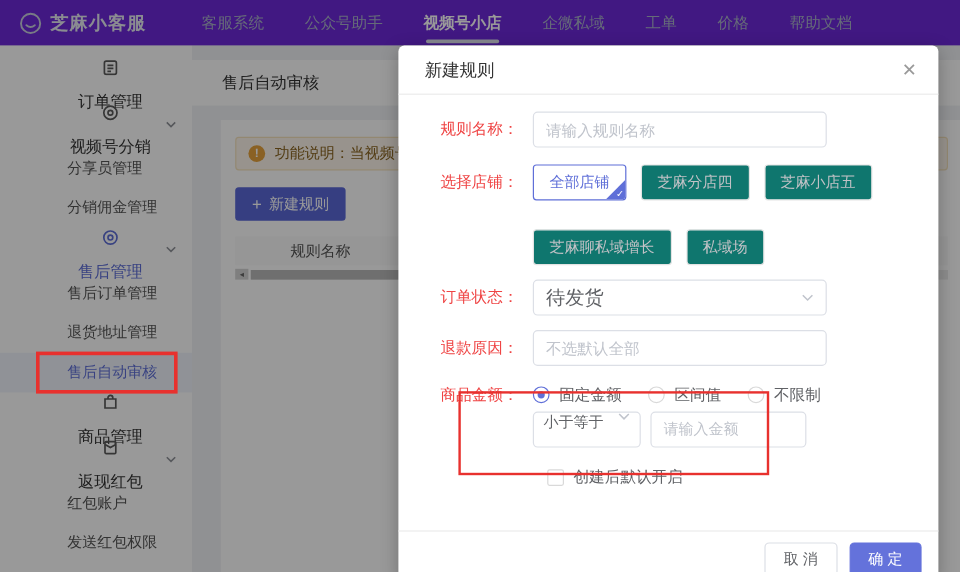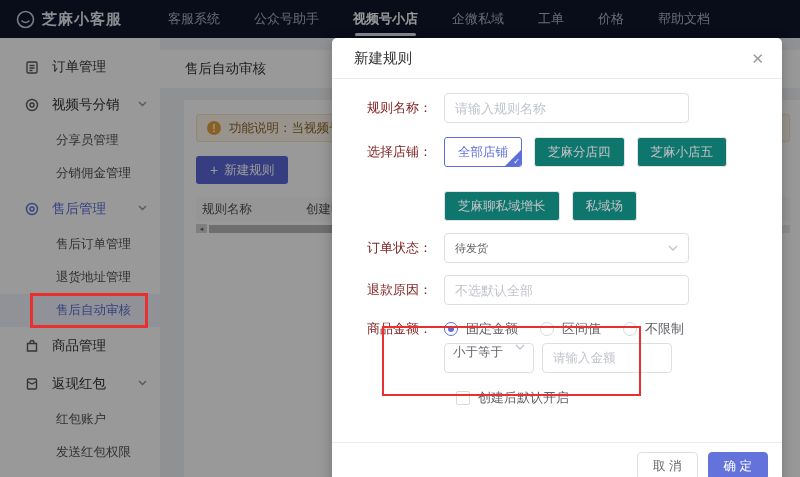--- a/index.html
+++ b/index.html
@@ -1,73 +1,73 @@
 <!DOCTYPE html>
 <html><head>
 <meta charset="utf-8">
 <style>
   * { margin:0; padding:0; box-sizing:border-box; }
   html,body { background:#e9e9e9; }
   body { font-family:"Liberation Sans","DejaVu Sans",sans-serif; }
   .stage { position:relative; width:800px; height:477px; overflow:hidden; background:#f0f2f5; margin:0 auto; }
 
   
-  .navbar { position:absolute; left:0; top:0; width:800px; height:38px; background:#0f172a; display:flex; align-items:center; z-index:1; }
+  .navbar { position:absolute; left:0; top:0; width:800px; height:38px; background:#6d28d9; display:flex; align-items:center; z-index:1; }
   .brand { display:flex; align-items:center; gap:7px; padding:0 0 0 16px; width:160px; flex:none; }
   .brand-logo { width:19px; height:19px; flex:none; }
   .brand-name { color:#e7eaf2; font-size:15px; font-weight:bold; letter-spacing:1px; white-space:nowrap; }
   .nav-items { display:flex; align-items:center; height:100%; gap:34px; padding-left:8px; }
   .nav-item { position:relative; color:#a9b2c9; font-size:13px; height:100%; display:flex; align-items:center; cursor:pointer; white-space:nowrap; }
   .nav-item.active { color:#ffffff; font-weight:bold; }
   .nav-item.active::after { content:""; position:absolute; left:2px; right:2px; bottom:2px; height:3px; background:#dfe3ee; border-radius:2px; }
 
   
   .sidebar { position:absolute; left:0; top:38px; width:160px; height:439px; background:#ffffff; z-index:1; padding-top:10px; }
-  .side-item { height:38px; display:flex; align-items:center; padding-left:24px; gap:12px; font-size:13.5px; color:#333; position:relative; cursor:pointer; }
+  .side-item { height:38px; display:flex; align-items:center; padding-left:24px; gap:12px; font-size:13.5px; color:#333; position:relative; cursor:pointer;flex-direction:column; }
   .side-sub  { height:33px; display:flex; align-items:center; padding-left:56px; font-size:12.5px; color:#555; position:relative; cursor:pointer; }
   .side-item .chev { position:absolute; right:13px; top:50%; margin-top:-4px; }
   .side-item.active-parent { color:#5f6fd8; }
   .side-item.active-parent .sicon svg { stroke:#5f6fd8; }
   .side-sub.active { color:#5f6fd8; background:#f1f4fc; }
   .sicon { width:16px; height:16px; flex:none; display:flex; align-items:center; justify-content:center; }
   .sicon svg { stroke:#5a5a5a; }
 
   
   .content { position:absolute; left:160px; top:38px; width:640px; height:439px; background:#f0f2f5; z-index:1; }
   .page-head { position:absolute; left:0; top:12px; width:640px; height:38px; background:#ffffff; display:flex; align-items:center; padding-left:25px; font-size:13.5px; color:#333; }
   .main-card { position:absolute; left:24px; top:62px; width:616px; height:377px; background:#ffffff; padding:14px 10px 0 12px; }
   .notice { display:flex; align-items:center; gap:8px; background:#fdf6ec; border:1px solid #f6e3bd; border-radius:3px; height:28px; padding:0 10px; font-size:12.5px; color:#8a6420; white-space:nowrap; overflow:hidden; }
   .warn-ic { width:14px; height:14px; border-radius:50%; background:#e6a23c; color:#fff; font-size:10px; font-weight:bold; display:flex; align-items:center; justify-content:center; flex:none; }
   .create-btn { margin-top:14px; height:28px; background:#5a68d8; color:#fff; border:none; border-radius:3px; font-size:12.5px; padding:0 14px; display:inline-flex; align-items:center; gap:6px; cursor:pointer; }
   .create-btn .plus { font-size:14px; }
   .thead { margin-top:13px; height:24px; display:flex; align-items:center; background:#fafafa; font-size:12.5px; color:#555; }
-  .thead .th1 { width:110px; padding-left:6px; }
+  .thead .th1 { width:110px; padding-left:6px;margin-left:40px; }
   .thead .th2 { width:200px; }
   .hscroll { margin-top:3px; height:9px; display:flex; align-items:center; gap:2px; }
   .hs-btn { width:11px; height:9px; background:#d4d4d4; display:flex; align-items:center; justify-content:center; font-size:7px; color:#666; }
   .hs-track { flex:1; height:8px; background:#ececec; position:relative; }
   .hs-thumb { position:absolute; left:0; top:0; height:8px; width:78%; background:#b9b9b9; }
 
   
   .mask { position:absolute; inset:0; background:rgba(0,0,0,0.40); z-index:50; }
 
   
   .modal { position:absolute; left:332px; top:38px; width:450px; height:445px; background:#ffffff; border-radius:5px; z-index:60; box-shadow:0 4px 14px rgba(0,0,0,0.25); }
   .m-head { height:41px; display:flex; align-items:center; justify-content:space-between; padding:0 18px 0 22px; border-bottom:1px solid #ececec; }
   .m-title { font-size:14.5px; color:#333; }
   .m-close { color:#9a9a9a; font-size:15px; cursor:pointer; line-height:1; }
   .m-body { padding-top:14px; font-size:13px; color:#606266; }
   .frow { display:flex; margin-bottom:14px; }
-  .flabel { width:112px; flex:none; text-align:right; padding-right:12px; color:#7f1d1d; font-size:13px; }
+  .flabel { width:112px; flex:none; text-align:right; padding-right:12px; color:#ef4444; font-size:13px; }
   .lh30 { line-height:30px; }
   .lh20 { line-height:20px; }
   .fctrl { flex:1; padding-right:24px; }
   .txt-input { width:245px; height:30px; border:1px solid #dcdfe6; border-radius:4px; padding:0 10px; font-size:13px; color:#606266; font-family:inherit; outline:none; }
   .txt-input::placeholder { color:#c0c4cc; }
-  .sel { width:245px; height:30px; border:1px solid #dcdfe6; border-radius:4px; padding:0 10px; font-size:11px; color:#606266; display:inline-flex; align-items:center; justify-content:space-between; cursor:pointer; background:#fff; }
+  .sel { width:245px; height:30px; border:1px solid #dcdfe6; border-radius:4px; padding:0 10px; font-size:16px; color:#606266; display:inline-flex; align-items:center; justify-content:space-between; cursor:pointer; background:#fff; }
   .sel .sv-chev { color:#c0c4cc; font-size:10px; }
   .radio-row { display:flex; align-items:center; gap:26px; height:20px; }
   .radio { display:flex; align-items:center; gap:8px; cursor:pointer; white-space:nowrap; }
   .rdot { width:14px; height:14px; border-radius:50%; border:1px solid #d9d9d9; background:#fff; flex:none; position:relative; }
   .radio.sel-on .rdot { border-color:#5f6fd8; }
   .radio.sel-on .rdot::after { content:""; position:absolute; left:3px; top:3px; width:6px; height:6px; border-radius:50%; background:#5f6fd8; }
   .shop-row { display:flex; gap:12px; margin-bottom:24px; }
   .shop-btn { height:30px; padding:0 13px; background:#0f766e; border:1px solid #e3e3e3; border-radius:3px; color:#c2c2c6; font-size:12.5px; display:inline-flex; align-items:center; cursor:pointer; position:relative; overflow:hidden; font-family:inherit; }
   .shop-btn.sel-on { background:#fff; border-color:#5f6fd8; color:#5f6fd8; }
   .shop-btn.sel-on .corner { position:absolute; right:0; bottom:0; width:0; height:0; border-left:16px solid transparent; border-bottom:16px solid #5f6fd8; }

